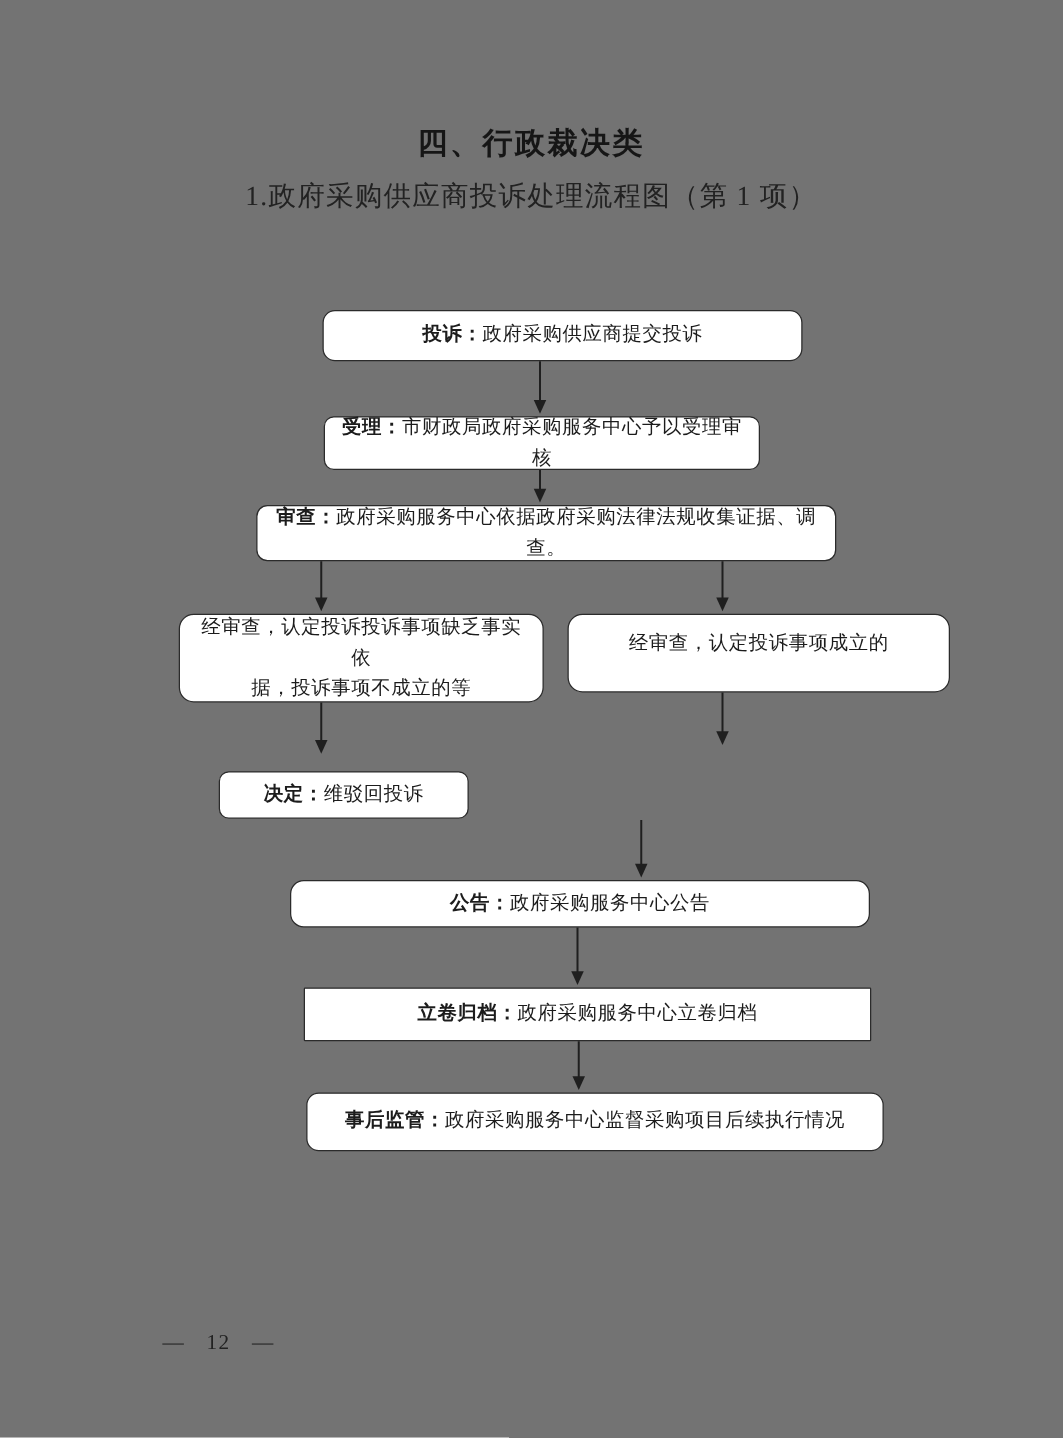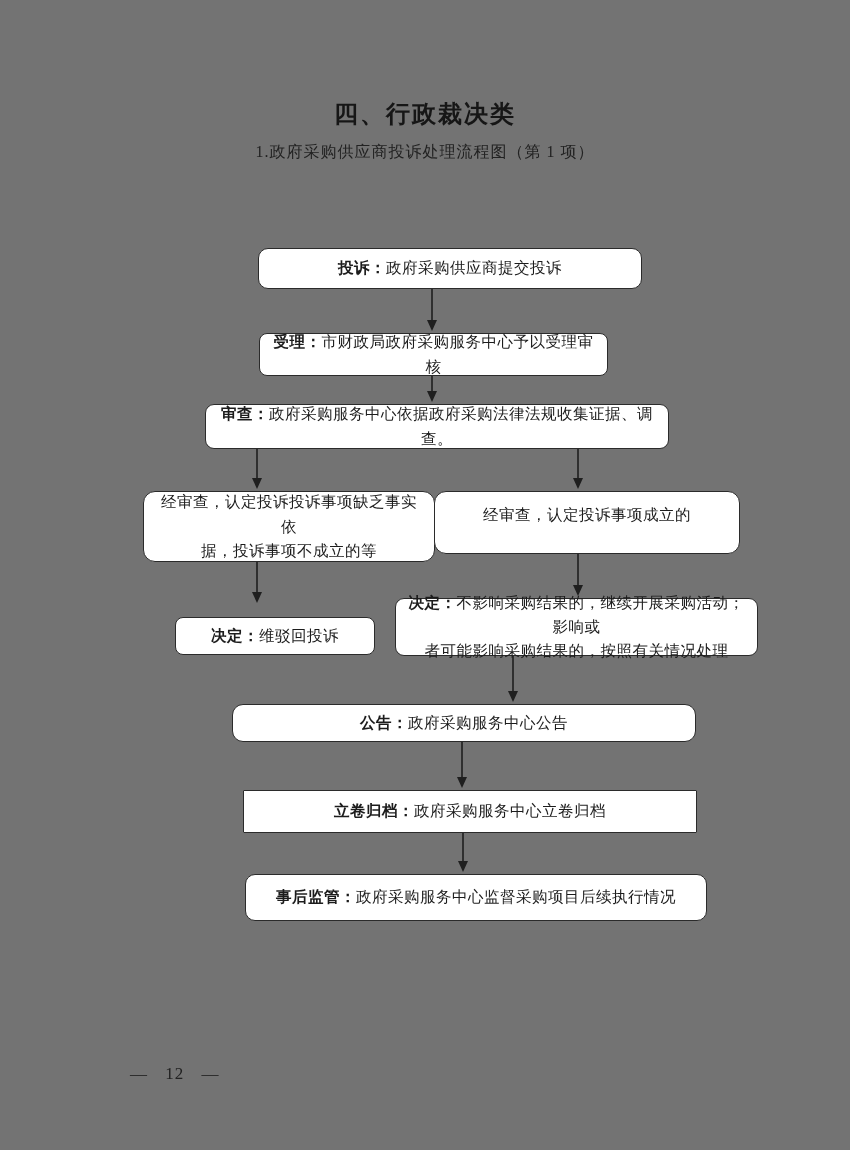--- a/index.html
+++ b/index.html
@@ -18,21 +18,21 @@
     text-align:center;
     font-family:"Liberation Sans","DejaVu Sans",sans-serif;
     font-size:24px;font-weight:700;
     letter-spacing:2px;
     color:#161616;
   }
   .sec-subtitle{
     position:absolute;
     left:0;top:142px;width:850px;
     text-align:center;
-    font-size:16px;font-weight:400;
+    font-size:22px;font-weight:400;
     letter-spacing:1px;
     color:#222;
   }
   .node{
     position:absolute;
     border:1.5px solid #2b2b2b;
     border-radius:10px;
     background:#fff;
     display:flex;
     align-items:center;
@@ -75,32 +75,28 @@
 
   <div class="node" style="left:205px;top:404px;width:464px;height:45px;border-radius:9px;padding:2px 6px;">
     <span class="nt"><b>审查：</b><span>政府采购服务中心依据政府采购法律法规收集证据、调查。</span></span>
   </div>
 
   <div class="node" style="left:143px;top:491px;width:292px;height:71px;border-radius:12px;">
     <span class="nt"><b></b><span>经审查，认定投诉投诉事项缺乏事实依
 据，投诉事项不成立的等</span></span>
   </div>
 
-  <div class="node node-top" style="left:434px;top:491px;width:306px;height:63px;border-radius:12px;">
+  <div class="node node-top" style="left:454px;top:491px;width:306px;height:63px;border-radius:12px;">
     <span class="nt"><b></b><span>经审查，认定投诉事项成立的</span></span>
   </div>
 
   <div class="node" style="left:143px;top:617px;width:200px;height:38px;border-radius:8px;margin-left:32px;">
     <span class="nt"><b>决定：</b><span>维驳回投诉</span></span>
   </div>
 
-  <div class="node" style="left:395px;top:598px;width:363px;height:58px;border-radius:9px;padding:2px 8px;">
-    <span class="nt"><b>决定：</b><span>不影响采购结果的，继续开展采购活动；影响或
-者可能影响采购结果的，按照有关情况处理</span></span>
-  </div>
 
   <div class="node" style="left:232px;top:704px;width:464px;height:38px;border-radius:11px;">
     <span class="nt"><b>公告：</b><span>政府采购服务中心公告</span></span>
   </div>
 
   <div class="node" style="left:243px;top:790px;width:454px;height:43px;border-radius:1px;">
     <span class="nt"><b>立卷归档：</b><span>政府采购服务中心立卷归档</span></span>
   </div>
 
   <div class="node" style="left:245px;top:874px;width:462px;height:47px;border-radius:10px;">

